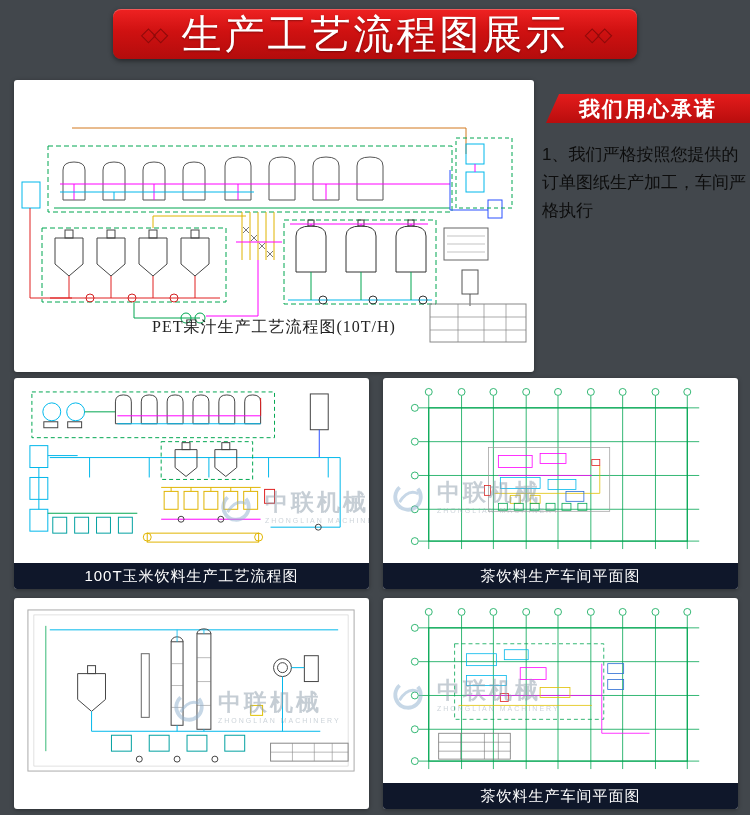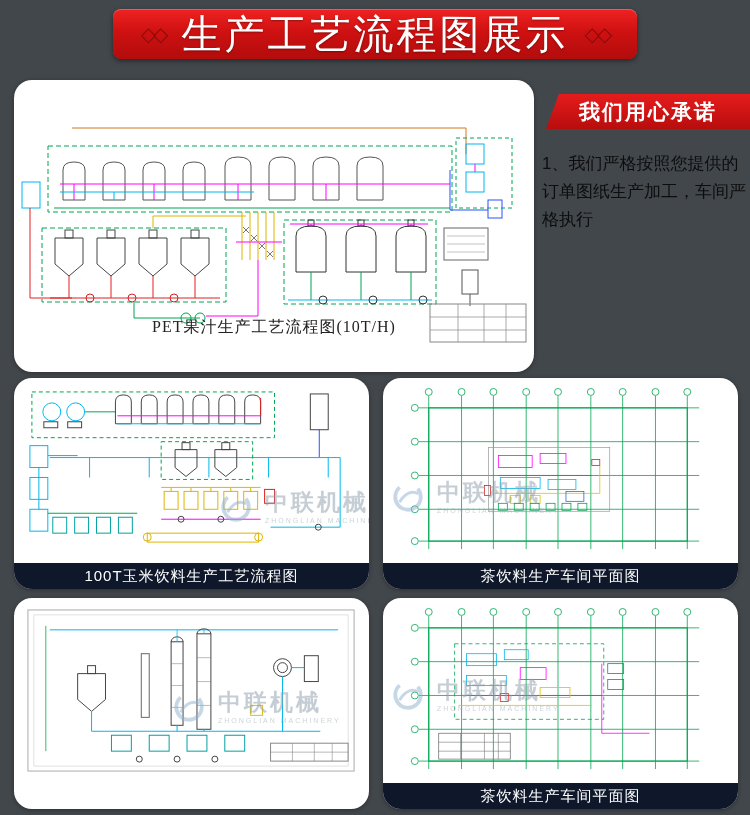--- a/index.html
+++ b/index.html
@@ -6,44 +6,44 @@
   html,body{margin:0;padding:0}
   body{width:750px;height:815px;background:#42474c;font-family:"Liberation Sans","DejaVu Sans",sans-serif;position:relative;overflow:hidden}
 
   .banner{position:absolute;left:113px;top:9px;width:524px;height:50px;border-radius:8px;
     background:linear-gradient(180deg,#ef2222 0%,#cf1111 45%,#b30c0c 100%);
     box-shadow:0 2px 5px rgba(0,0,0,.45), inset 0 1px 0 rgba(255,255,255,.25);
     display:flex;align-items:center;justify-content:center;gap:16px}
   .banner-title{color:#fff;font-size:40px;font-weight:400;letter-spacing:3px;text-shadow:0 1px 2px rgba(0,0,0,.35)}
   .banner-decor{color:#8c0a0a;font-size:20px;font-weight:700;letter-spacing:-3px}
 
-  .card{position:absolute;background:#fff;border-radius:18px;overflow:hidden;box-shadow:0 1px 4px rgba(0,0,0,.35)}
+  .card{position:absolute;background:#fff;border-radius:3px;overflow:hidden;box-shadow:0 1px 4px rgba(0,0,0,.35)}
   .card-main{left:14px;top:80px;width:520px;height:292px}
   .card-mid-left{left:14px;top:378px;width:355px;height:211px}
   .card-mid-right{left:383px;top:378px;width:355px;height:211px}
   .card-bot-left{left:14px;top:598px;width:355px;height:211px}
   .card-bot-right{left:383px;top:598px;width:355px;height:211px}
 
   .diagram{position:absolute;left:0;right:0;top:0;bottom:26px;padding:4px}
   .card-main .diagram{bottom:0;padding:4px 0 0 0}
   .diagram svg{width:100%;height:100%;display:block}
 
   .caption-bar{position:absolute;left:0;right:0;bottom:0;height:26px;background:#0f172a;color:#fff;
     display:flex;align-items:center;justify-content:center;font-size:15px;letter-spacing:1px}
 
   .main-caption{position:absolute;left:0;right:0;top:237px;text-align:center;
     font-family:"Liberation Serif","DejaVu Serif",serif;font-size:16px;color:#222;letter-spacing:1px}
 
-  .ribbon{position:absolute;left:546px;top:94px;width:204px;height:35px;
+  .ribbon{position:absolute;left:546px;top:94px;width:204px;height:29px;
     background:linear-gradient(180deg,#e51c1c,#b80d0d);color:#fff;font-size:21px;font-weight:700;
     display:flex;align-items:center;justify-content:center;letter-spacing:2px;
     clip-path:polygon(13px 0,100% 0,100% 100%,0 100%);box-shadow:0 2px 3px rgba(0,0,0,.4)}
 
   .promise-text{position:absolute;left:542px;top:138px;width:208px;color:#0d0d0d;font-size:17px;line-height:1.65}
-  .promise-text p{margin:12px 0 4px 0}
+  .promise-text p{margin:3px 0 4px 0}
 
   .watermark{position:absolute;display:flex;align-items:center;gap:12px;opacity:.5;pointer-events:none}
   .wm-text{display:flex;flex-direction:column;line-height:1}
   .wm-main{font-size:23px;font-weight:700;color:#8d9dab;letter-spacing:3px;white-space:nowrap}
   .wm-sub{font-size:7px;color:#9aa8b4;letter-spacing:2px;margin-top:3px;white-space:nowrap}
   .wm-logo{width:34px;height:34px}
   .wm-pos-a{left:205px;top:112px}
   .wm-pos-b{left:8px;top:102px}
   .wm-pos-c{left:158px;top:92px}
   .wm-pos-d{left:8px;top:80px}

